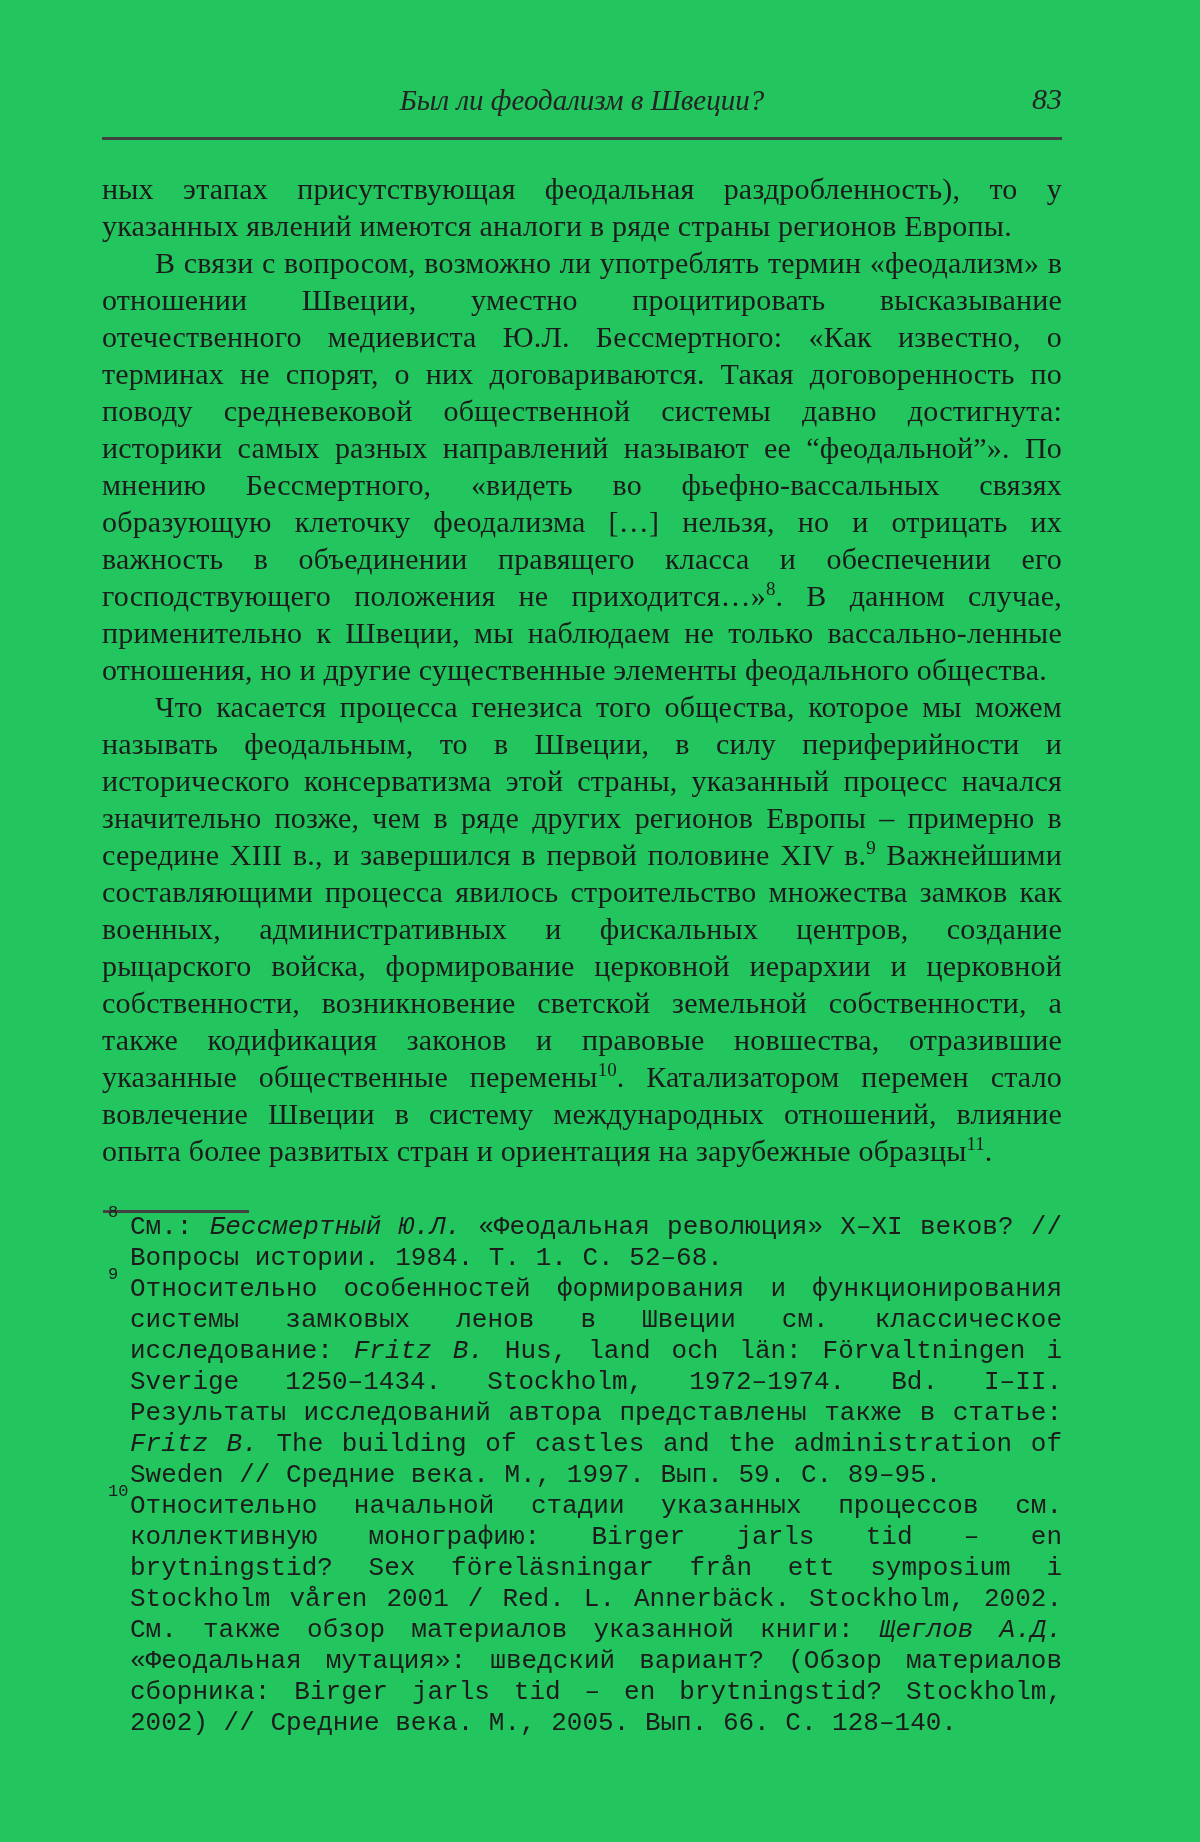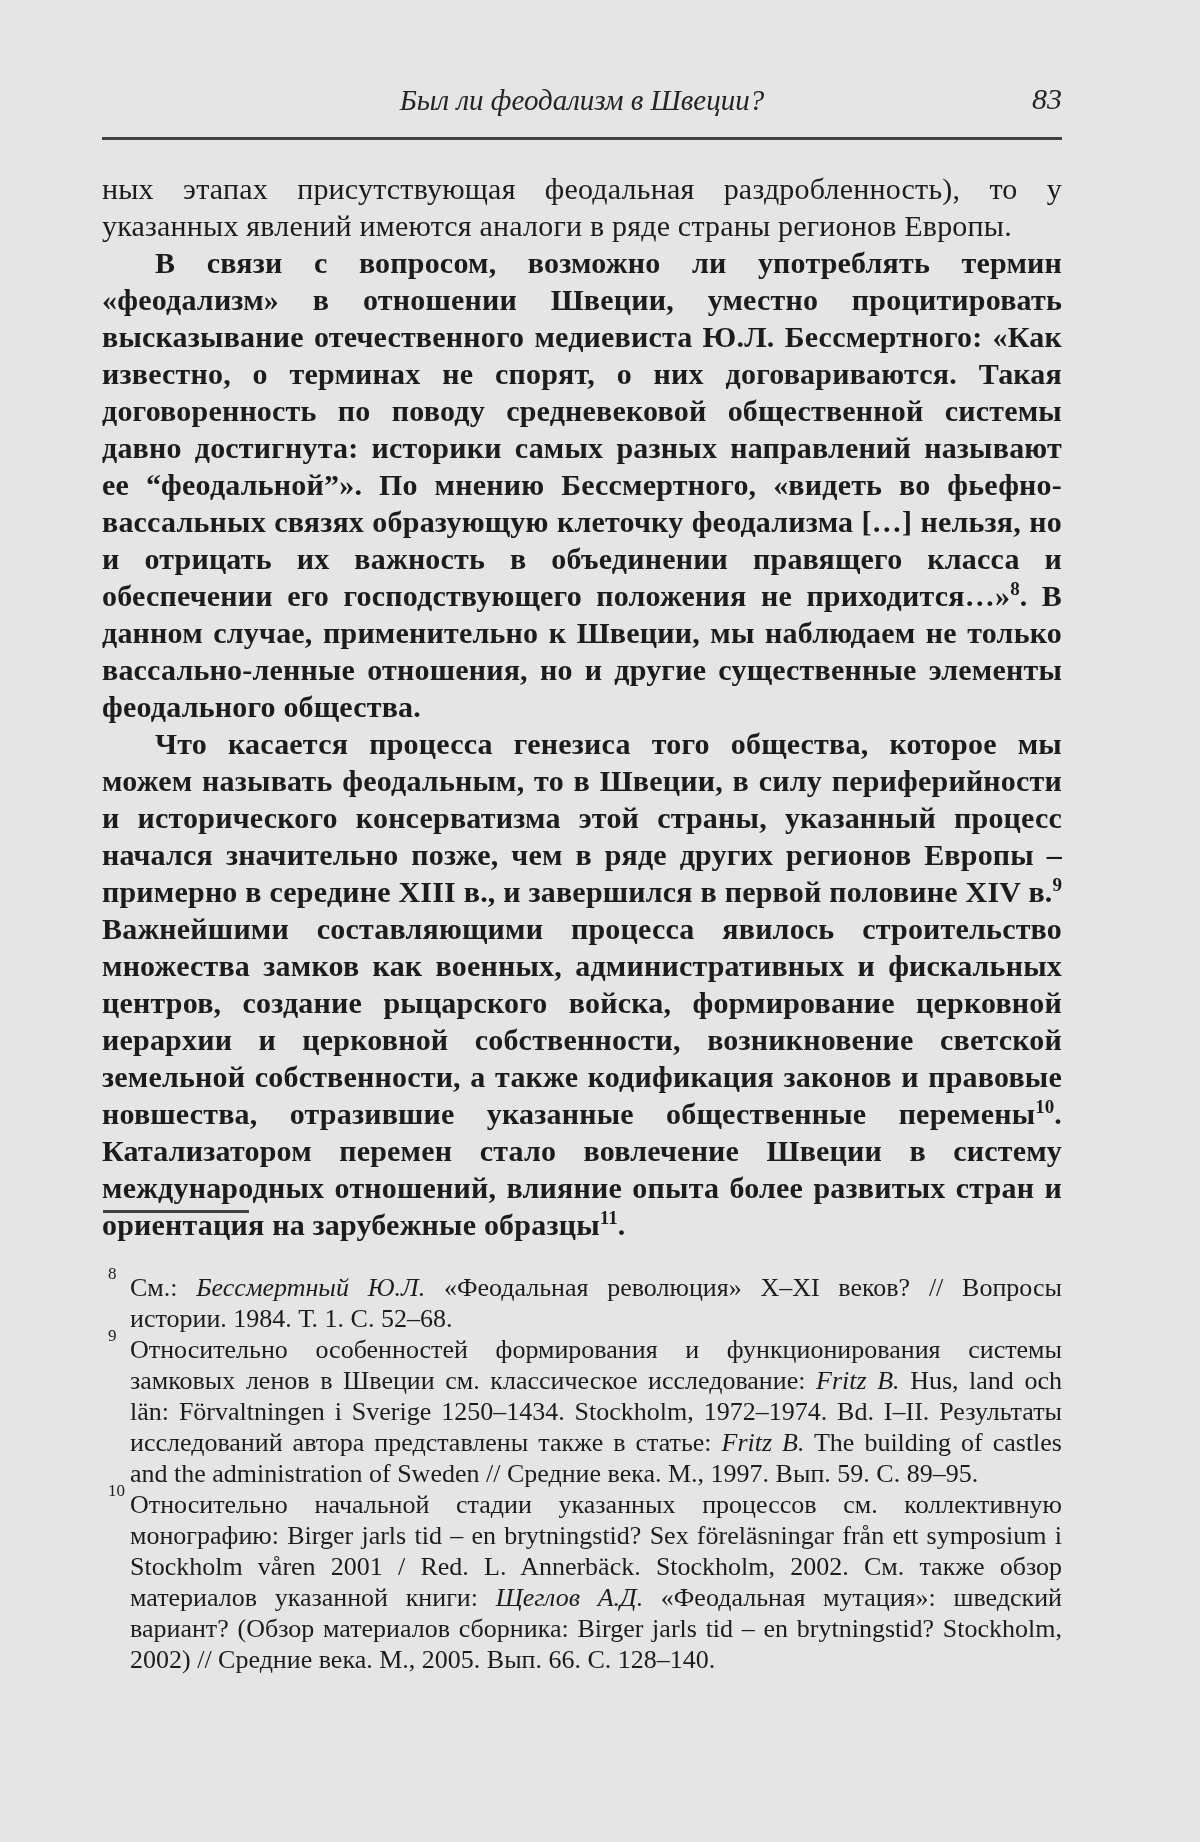--- a/index.html
+++ b/index.html
@@ -4,21 +4,21 @@
 <style>
   html, body {
     margin: 0;
     padding: 0;
     background: #ffffff;
   }
   .page {
     position: relative;
     width: 1200px;
     height: 1842px;
-    background: #e5e5e5;
+    background: #22c55e;
     font-family: "Liberation Serif", "DejaVu Serif", serif;
     color: #1c1c1c;
     overflow: hidden;
   }
   .running-head {
     position: absolute;
     left: 102px;
     top: 82px;
     width: 960px;
     text-align: center;
@@ -53,47 +53,47 @@
     letter-spacing: 0.2px;
     text-align: justify;
     color: #1c1c1c;
   }
   .body-text p.para {
     margin: 0;
     padding: 0;
   }
   .body-text p.indent {
     text-indent: 53px;
-    font-weight: bold;
   }
   sup.ref {
     font-size: 19px;
     line-height: 0;
     vertical-align: baseline;
     position: relative;
     top: -11px;
     letter-spacing: 0;
   }
   .fn-sep {
     position: absolute;
     left: 103px;
     top: 1210px;
     width: 146px;
     height: 3px;
     background: #424242;
   }
   .footnotes {
     position: absolute;
     left: 103px;
-    top: 1272px;
+    top: 1212px;
     width: 959px;
     font-size: 26px;
     line-height: 31px;
     text-align: justify;
     color: #1c1c1c;
+    font-family: Liberation Mono, monospace;
   }
   .footnote {
     margin: 0;
     padding-left: 27px;
     text-indent: -22px;
   }
   .fn-num {
     display: inline-block;
     width: 22px;
     font-size: 17px;

